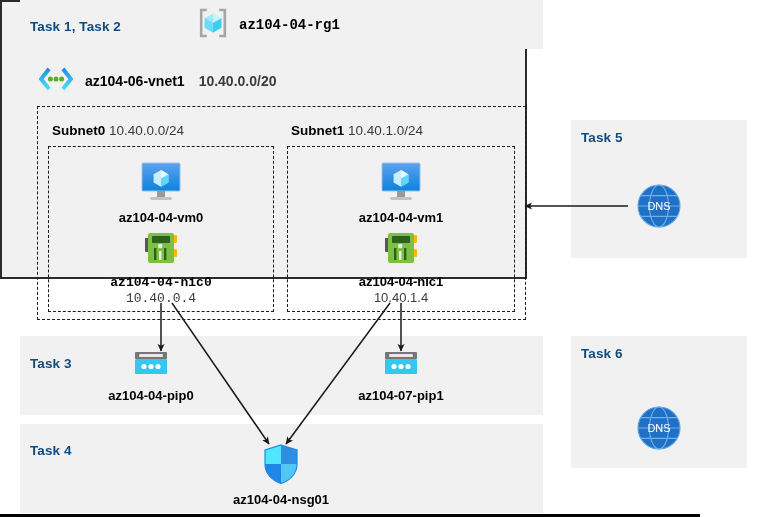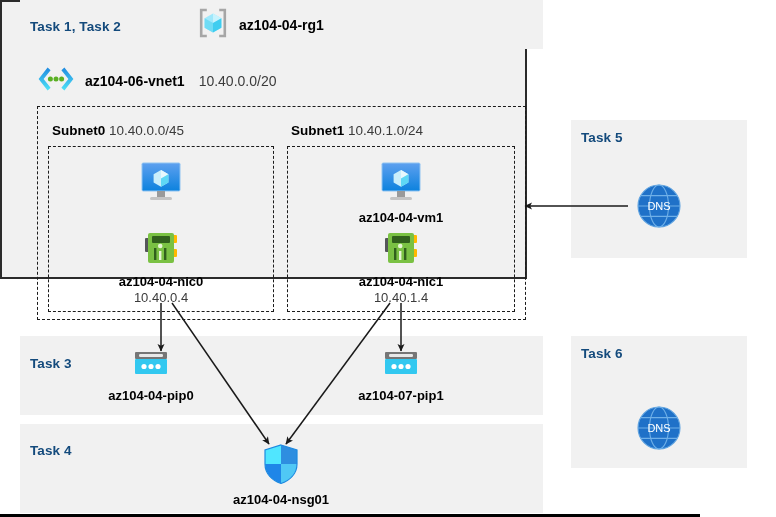--- a/index.html
+++ b/index.html
@@ -6,28 +6,28 @@
   body{width:776px;height:517px;position:relative;overflow:hidden;
        font-family:"Liberation Sans", sans-serif;-webkit-font-smoothing:antialiased;}
 
   #stage{position:absolute;left:0;top:0;width:700px;height:517px;border-bottom:3px solid #000;box-sizing:border-box;}
 
   .panel{position:absolute;background:#f1f1f1;box-sizing:border-box;}
   .task-label{position:absolute;color:#134a7c;font-weight:bold;font-size:13.5px;letter-spacing:.1px;}
 
   
   #header-band{left:20px;top:0;width:523px;height:49px;}
-  #rg-row{position:absolute;left:196px;top:7px;height:36px;display:flex;align-items:center;gap:9px;}
+  #rg-row{position:absolute;left:196px;top:7px;height:36px;display:flex;align-items:center;gap:9px;font-family:Liberation Mono, monospace;}
   #rg-name{font-size:14px;font-weight:bold;color:#000;}
 
   
   #vnet-box{left:20px;top:52px;width:523px;height:275px;background:#f1f1f1;border:2px solid #2b2b2b;}
   #vnet-row{position:absolute;left:36px;top:68px;height:26px;display:flex;align-items:center;gap:9px;}
   #vnet-name{font-size:14px;font-weight:bold;color:#000;}
-  #vnet-cidr{font-size:14px;color:#3b3b3b;margin-left:5px;}
+  #vnet-cidr{font-size:14px;color:#3b3b3b;margin-left:5px;font-weight:bold;}
 
   
   .subnet{position:absolute;border:1.6px dashed #1b1b1b;background:transparent;box-sizing:border-box;}
   #subnet-outer{left:37px;top:106px;width:489px;height:214px;}
   #subnet0-box{left:48px;top:146px;width:226px;height:166px;}
   #subnet1-box{left:287px;top:146px;width:228px;height:166px;}
   .subnet-label{position:absolute;font-size:13.5px;color:#000;}
   .subnet-label b{font-weight:bold;}
   .subnet-label span{color:#3b3b3b;font-weight:normal;}
 
@@ -93,44 +93,45 @@
       </svg>
     </span>
     <span id="vnet-name">az104-06-vnet1</span>
     <span id="vnet-cidr">10.40.0.0/20</span>
   </div>
 
   <div class="subnet" id="subnet-outer"></div>
 
   <div class="subnet-label" style="left:52px;top:123px;">
     <b>Subnet0</b>
-    <span>10.40.0.0/45</span>
+    <span>10.40.0.0/24</span>
   </div>
   <div class="subnet" id="subnet0-box"></div>
 
   <div class="res" style="left:86px;top:161px;">
     <span class="ico">
       <svg width="46" height="42" viewBox="0 0 46 42">
         <defs>
           <linearGradient id="vmg0" x1="0" y1="0" x2="0" y2="1">
             <stop offset="0" stop-color="#5ea0ef"></stop>
               <stop offset="1" stop-color="#0c82de"></stop>
           </linearGradient>
         </defs>
         <rect x="4" y="2" width="38" height="28" rx="1.2" fill="url(#vmg0)" stroke="#8fc4f2" stroke-width="1"></rect>
         <polygon points="23,9 30.4,13.2 30.4,21.6 23,25.8 15.6,21.6 15.6,13.2" fill="#c9eefb"></polygon>
         <polygon points="23,9 30.4,13.2 23,17.4" fill="#e8f8fd"></polygon>
         <polygon points="23,17.4 30.4,13.2 30.4,21.6 23,25.8" fill="#5fd8f5"></polygon>
         <rect x="19" y="30" width="8" height="6" fill="#9a9a9a"></rect>
         <rect x="12" y="36" width="22" height="3" rx="1.5" fill="#c4c4c4"></rect>
       </svg>
     </span>
-  </div>
-
-  <div class="res" style="left:86px;top:229px;">
+    <div class="nm">az104-04-vm0</div>
+  </div>
+
+  <div class="res" style="left:86px;top:229px;font-family:Liberation Mono, monospace;">
     <span class="ico">
       <svg width="38" height="38" viewBox="0 0 38 38">
         <rect x="3" y="9" width="5" height="14" rx="1" fill="#55565a"></rect>
         <rect x="30" y="6" width="5" height="8" rx="1" fill="#ffb900"></rect>
         <rect x="30" y="20" width="5" height="8" rx="1" fill="#ffb900"></rect>
         <rect x="6" y="4" width="26" height="30" rx="2" fill="#7ac143"></rect>
         <rect x="10" y="7" width="18" height="7" rx="1" fill="#31601c"></rect>
         <rect x="12" y="19" width="2.4" height="12" fill="#31601c"></rect>
         <rect x="17" y="22" width="2.4" height="9" fill="#e8f5d8"></rect>
         <rect x="22" y="19" width="2.4" height="12" fill="#31601c"></rect>

